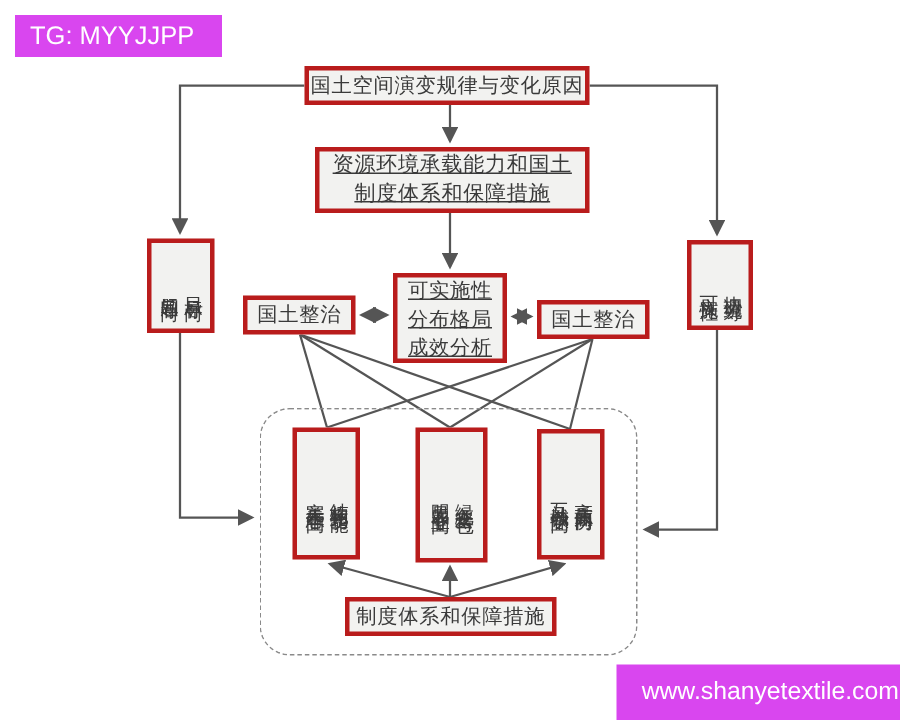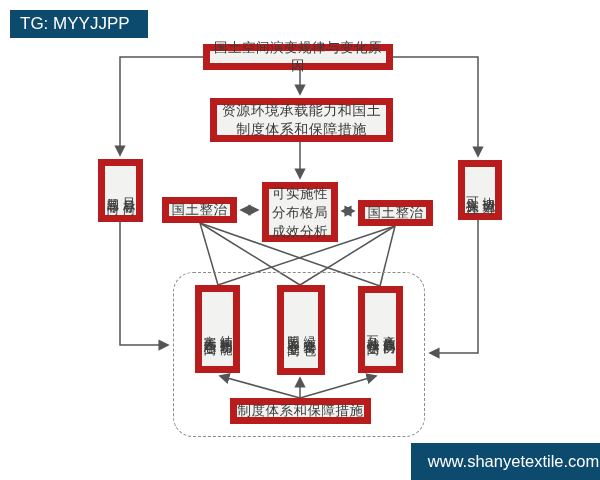--- a/index.html
+++ b/index.html
@@ -2,37 +2,37 @@
 <html><head>
 <meta charset="utf-8">
 <style>
   html,body{margin:0;padding:0;background:#ffffff;}
   .stage{
     position:relative;width:600px;height:480px;background:#ffffff;overflow:hidden;
     font-family:"Liberation Serif","DejaVu Serif",serif;color:#3a3a3a;
   }
   .lines{position:absolute;left:0;top:0;width:600px;height:480px;}
   .box{
-    position:absolute;box-sizing:border-box;border:7px solid #b91c1c;background:#f2f2f0;
+    position:absolute;box-sizing:border-box;border:3px solid #b91c1c;background:#f2f2f0;
     display:flex;align-items:center;justify-content:center;text-align:center;
     font-size:13.5px;line-height:1.3;letter-spacing:0.5px;
   }
   .multiline{flex-direction:column;}
-  .multiline div{line-height:19px;white-space:nowrap;}
+  .multiline div{line-height:19px;white-space:nowrap;text-decoration:underline;}
   .vbox{flex-direction:row;gap:3px;padding:3px 2px;}
   .vcol{
     writing-mode:vertical-rl;text-orientation:upright;
     font-size:12.5px;letter-spacing:1.5px;line-height:1.05;white-space:nowrap;
   }
   .dashed-container{
     position:absolute;left:173px;top:272px;width:252px;height:165px;box-sizing:border-box;
     border:1.5px dashed #8a8a8a;border-radius:20px;background:transparent;
   }
   .banner{
-    position:absolute;background:#0c4a6e;color:#ffffff;
+    position:absolute;background:#d946ef;color:#ffffff;
     font-family:"Liberation Sans","DejaVu Sans",sans-serif;
     display:flex;align-items:center;
   }
   .banner-tl{left:10px;top:10px;width:128px;height:28px;font-size:17px;padding-left:10px;}
   .banner-br{left:395px;top:443px;width:205px;height:37px;font-size:16.5px;justify-content:center;margin-left:16px;}
 </style>
 </head>
 <body>
 
 <div class="stage">

